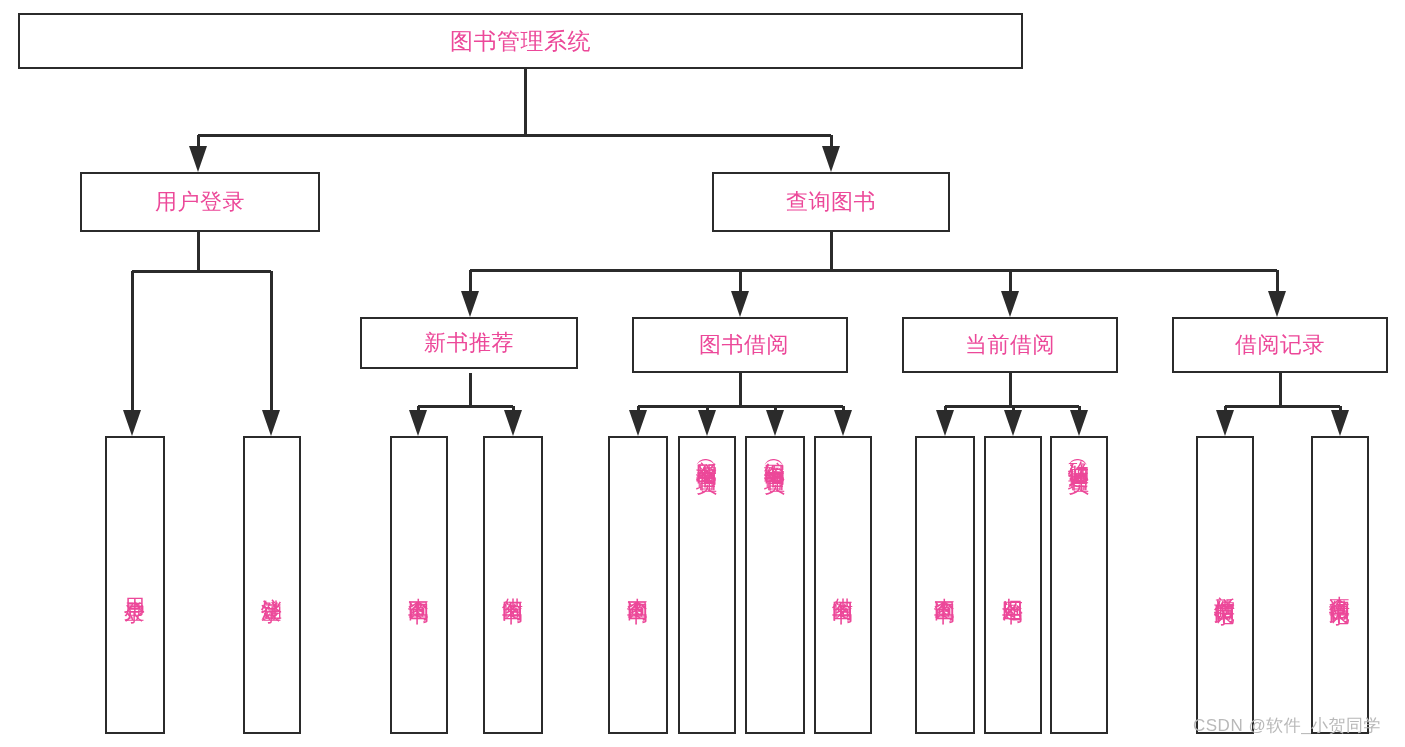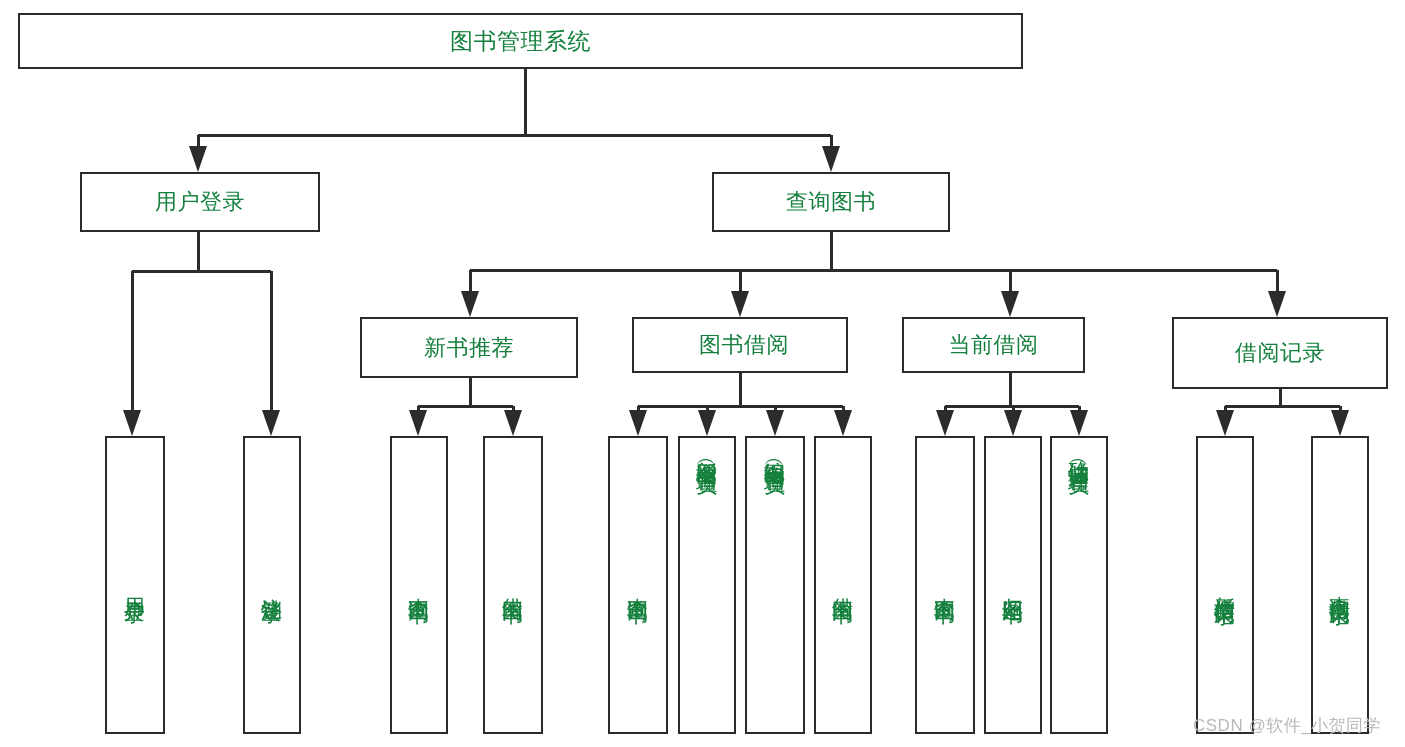--- a/index.html
+++ b/index.html
@@ -30,21 +30,21 @@
     position: absolute;
     box-sizing: border-box;
     background: #ffffff;
     border: 2px solid #2b2b2b;
     display: flex;
     align-items: center;
     justify-content: center;
     overflow: hidden;
   }
   .node .node-label {
-    color: #15803d;
+    color: #ec4899;
     text-align: center;
     white-space: pre;
     line-height: 1.08;
   }
   
   .node.horiz .node-label {
     font-size: 22px;
     letter-spacing: 0.5px;
   }
   .node.root .node-label {
@@ -139,30 +139,30 @@
   <div id="node-layer">
       <div class="node horiz root" style="left: 18px; top: 13px; width: 1005px; height: 56px;">
         <span class="node-label">图书管理系统</span>
       </div>
       <div class="node horiz" style="left: 80px; top: 172px; width: 240px; height: 60px;">
         <span class="node-label">用户登录</span>
       </div>
       <div class="node horiz" style="left: 712px; top: 172px; width: 238px; height: 60px;">
         <span class="node-label">查询图书</span>
       </div>
-      <div class="node horiz" style="left: 360px; top: 317px; width: 218px; height: 61px;">
+      <div class="node horiz" style="left: 360px; top: 317px; width: 218px; height: 52px;">
         <span class="node-label">新书推荐</span>
       </div>
       <div class="node horiz" style="left: 632px; top: 317px; width: 216px; height: 56px; padding-left: 8px;">
         <span class="node-label">图书借阅</span>
       </div>
-      <div class="node horiz" style="left: 902px; top: 317px; width: 183px; height: 56px; align-items: center;">
+      <div class="node horiz" style="left: 902px; top: 317px; width: 216px; height: 56px; align-items: center;">
         <span class="node-label">当前借阅</span>
       </div>
-      <div class="node horiz" style="left: 1172px; top: 317px; width: 216px; height: 72px;">
+      <div class="node horiz" style="left: 1172px; top: 317px; width: 216px; height: 56px;">
         <span class="node-label">借阅记录</span>
       </div>
       <div class="node vert centered" style="left: 105px; top: 436px; width: 60px; height: 298px;">
         <span class="node-label">用户登录</span>
       </div>
       <div class="node vert centered" style="left: 243px; top: 436px; width: 58px; height: 298px;">
         <span class="node-label">注销登录</span>
       </div>
       <div class="node vert centered" style="left: 390px; top: 436px; width: 58px; height: 298px;">
         <span class="node-label">查询图书</span>

